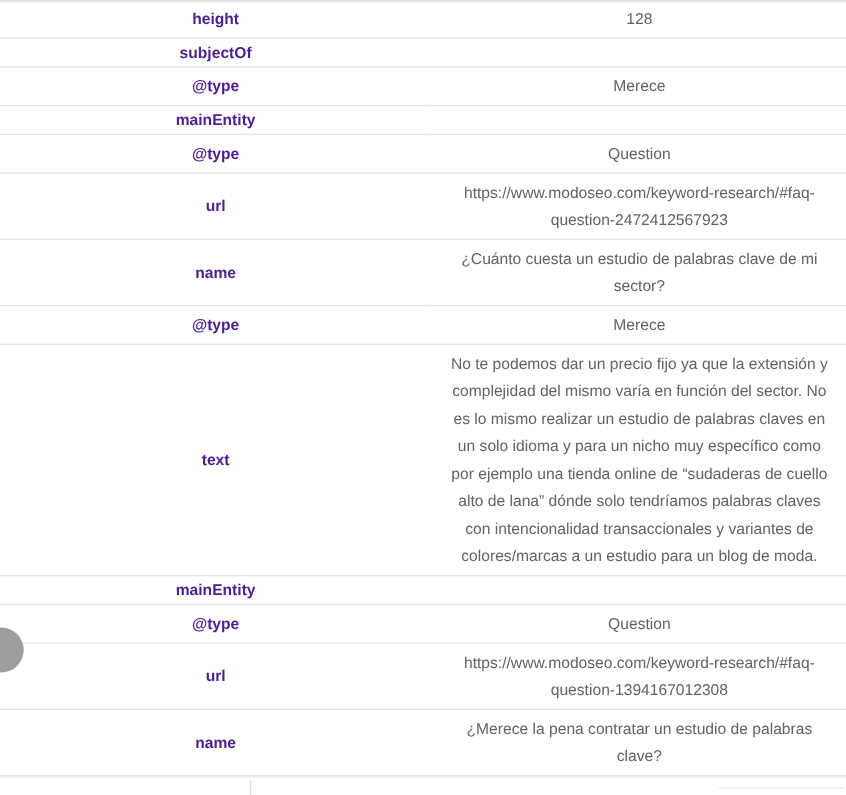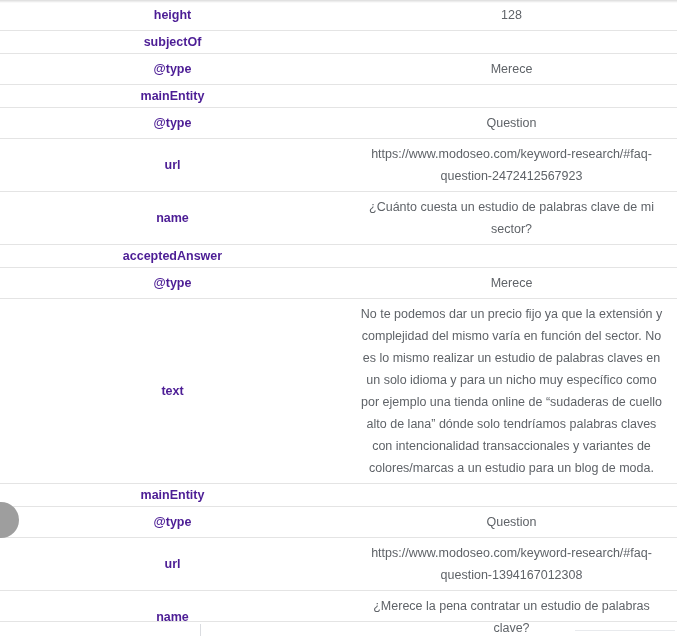--- a/index.html
+++ b/index.html
@@ -150,24 +150,20 @@
         </tr>
         <tr class="prop-row">
           <td class="prop-label ind-2"><span class="lbl-inner">url</span></td>
           <td class="prop-value val-tall">https://www.modoseo.com/keyword-research/#faq-question-2472412567923</td>
         </tr>
         <tr class="prop-row">
           <td class="prop-label ind-2"><span class="lbl-inner">name</span></td>
           <td class="prop-value val-tall">¿Cuánto cuesta un estudio de palabras clave de mi sector?</td>
         </tr>
         <tr class="prop-row">
-          <td class="prop-label ind-2"><span class="lbl-inner">acceptedAnswer</span></td>
-          <td class="prop-value val-tall"></td>
-        </tr>
-        <tr class="prop-row">
           <td class="prop-label ind-3"><span class="lbl-inner">@type</span></td>
           <td class="prop-value val-tall">Merece</td>
         </tr>
         <tr class="prop-row">
           <td class="prop-label ind-2"><span class="lbl-inner">text</span></td>
           <td class="prop-value val-tall">No te podemos dar un precio fijo ya que la extensión y complejidad del mismo varía en función del sector. No es lo mismo realizar un estudio de palabras claves en un solo idioma y para un nicho muy específico como por ejemplo una tienda online de “sudaderas de cuello alto de lana” dónde solo tendríamos palabras claves con intencionalidad transaccionales y variantes de colores/marcas a un estudio para un blog de moda.</td>
         </tr>
         <tr class="prop-row">
           <td class="prop-label ind-1"><span class="lbl-inner">mainEntity</span></td>
           <td class="prop-value val-tall"></td>

